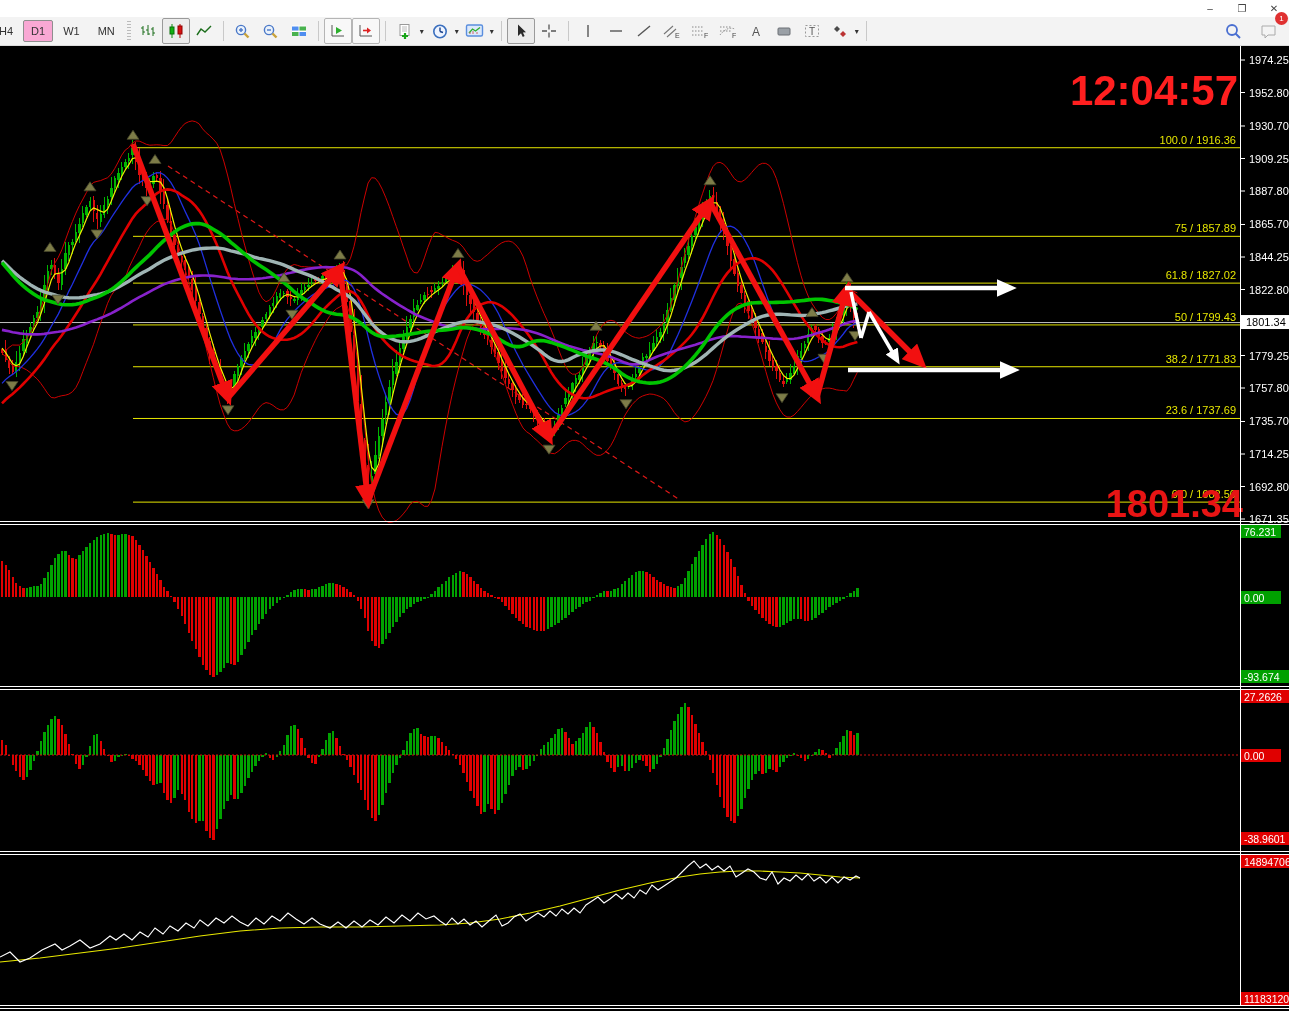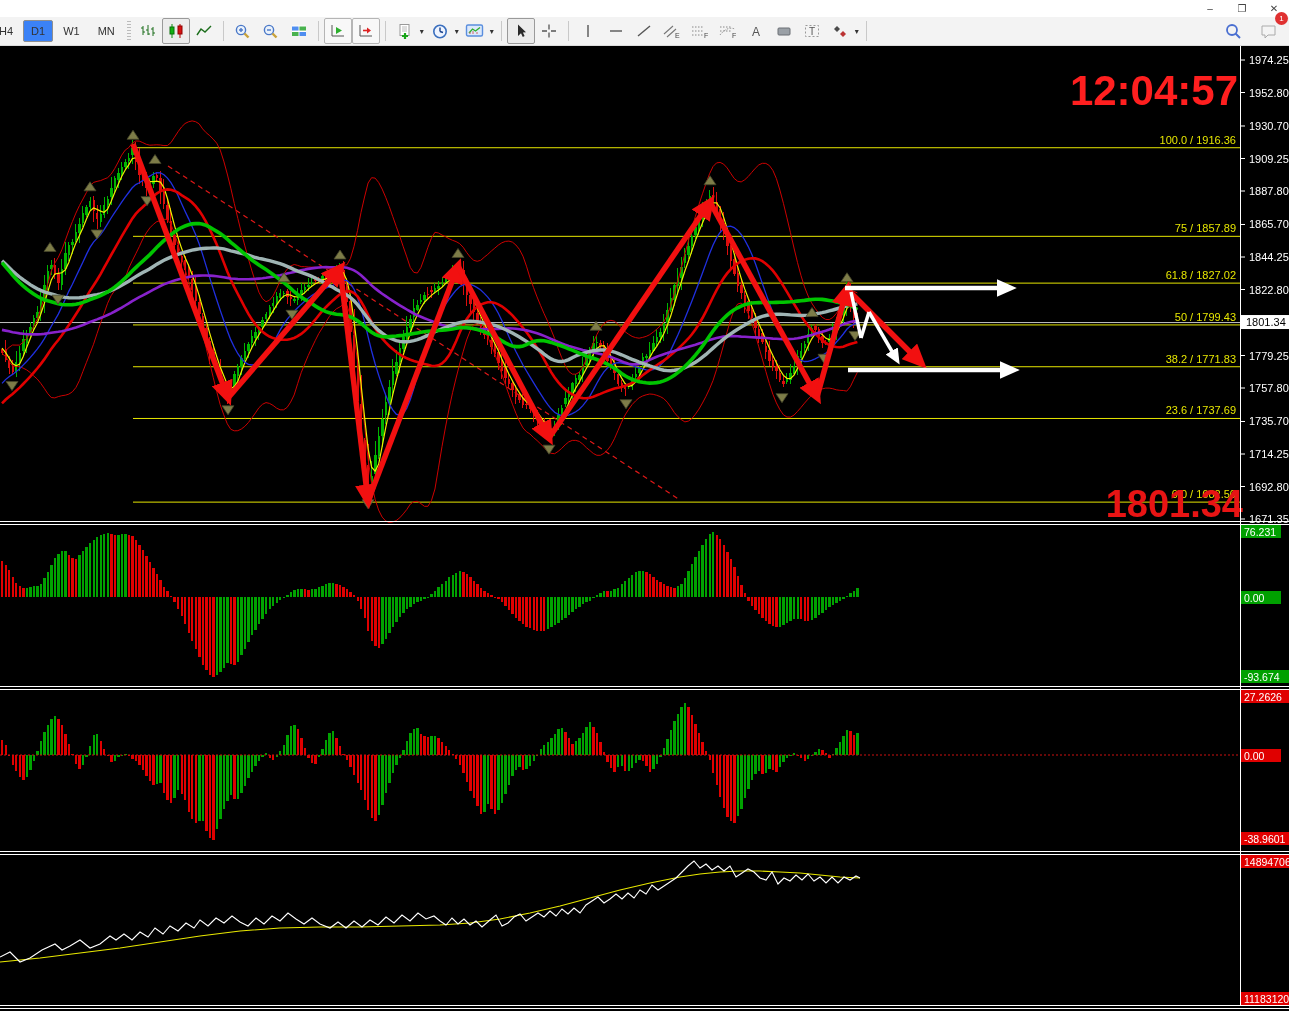--- a/index.html
+++ b/index.html
@@ -8,21 +8,21 @@
   #chart-svg{position:absolute;left:0;top:0;z-index:0;}
   .titlebar{position:absolute;left:0;top:0;width:100%;height:17px;background:#ffffff;
     border-bottom:1px solid #e3e3e3;z-index:3;}
   .winbtns{position:absolute;right:2px;top:1px;display:flex;gap:6px;}
   .winbtn{width:26px;height:15px;display:flex;align-items:center;justify-content:center;
     font-size:10px;color:#444;cursor:default;}
   .toolbar{position:absolute;left:0;top:17px;width:100%;height:28px;background:#f3f3f3;
     border-bottom:1px solid #dcdcdc;display:flex;align-items:center;z-index:3;}
   .tfbtn{height:20px;padding:0 7px;margin:0 1px;display:flex;align-items:center;font-size:11px;
     color:#333;border:1px solid transparent;border-radius:2px;}
-  .tfbtn.active{background:#3b82f6;border:1px solid #8f8f8f;}
+  .tfbtn.active{background:#f9a8d4;border:1px solid #8f8f8f;}
   .tbsep{width:1px;height:20px;background:#c9c9c9;margin:0 5px;}
   .tbhandle{width:4px;height:20px;margin:0 3px;background:repeating-linear-gradient(#bbb 0 1px,transparent 1px 3px);}
   .tbicon{width:26px;height:24px;display:flex;align-items:center;justify-content:center;
     border:1px solid transparent;border-radius:2px;position:relative;}
   .tbicon.active{background:#ececec;border:1px solid #9a9a9a;}
   .tbicon.boxed{border:1px solid #b5b5b5;background:#f8f8f8;}
   .caret{font-size:8px;color:#333;margin-left:1px;margin-right:2px;}
   .tb-right{position:absolute;right:4px;top:0;height:28px;display:flex;align-items:center;gap:8px;}
   .badge{position:absolute;right:-6px;top:-7px;background:#e03131;color:#fff;font-size:8px;
     width:13px;height:13px;border-radius:50%;display:flex;align-items:center;justify-content:center;}

